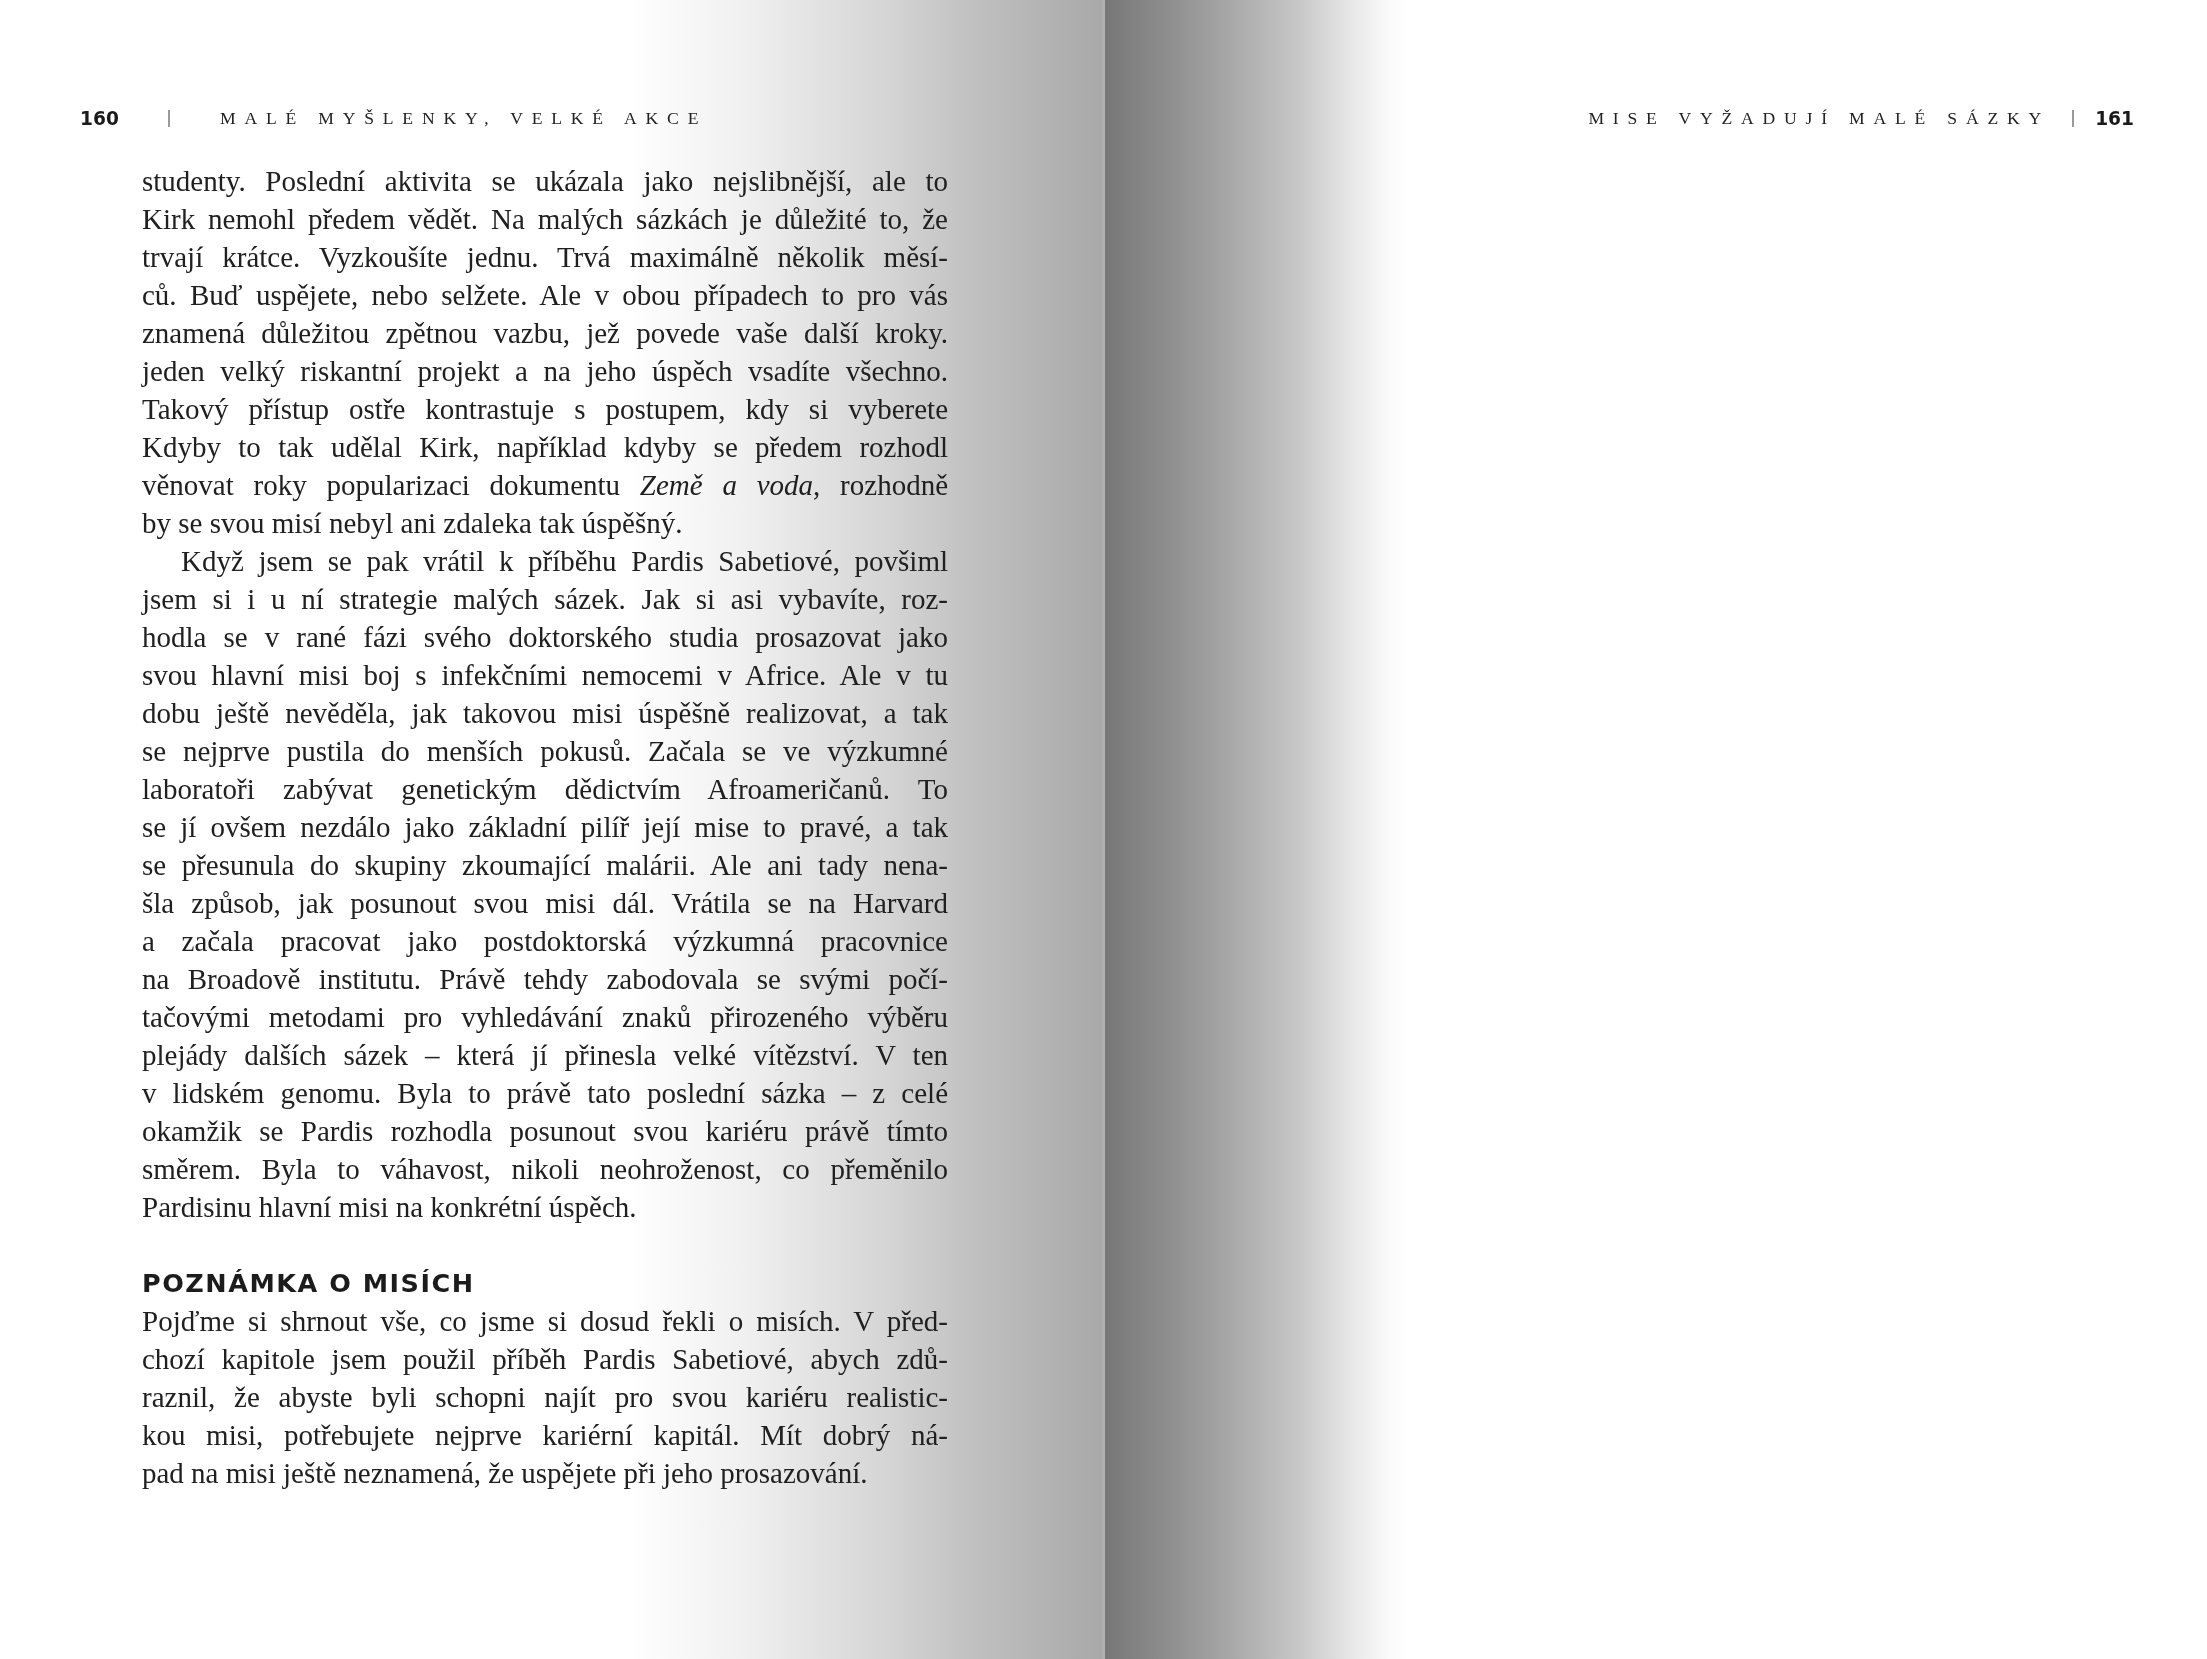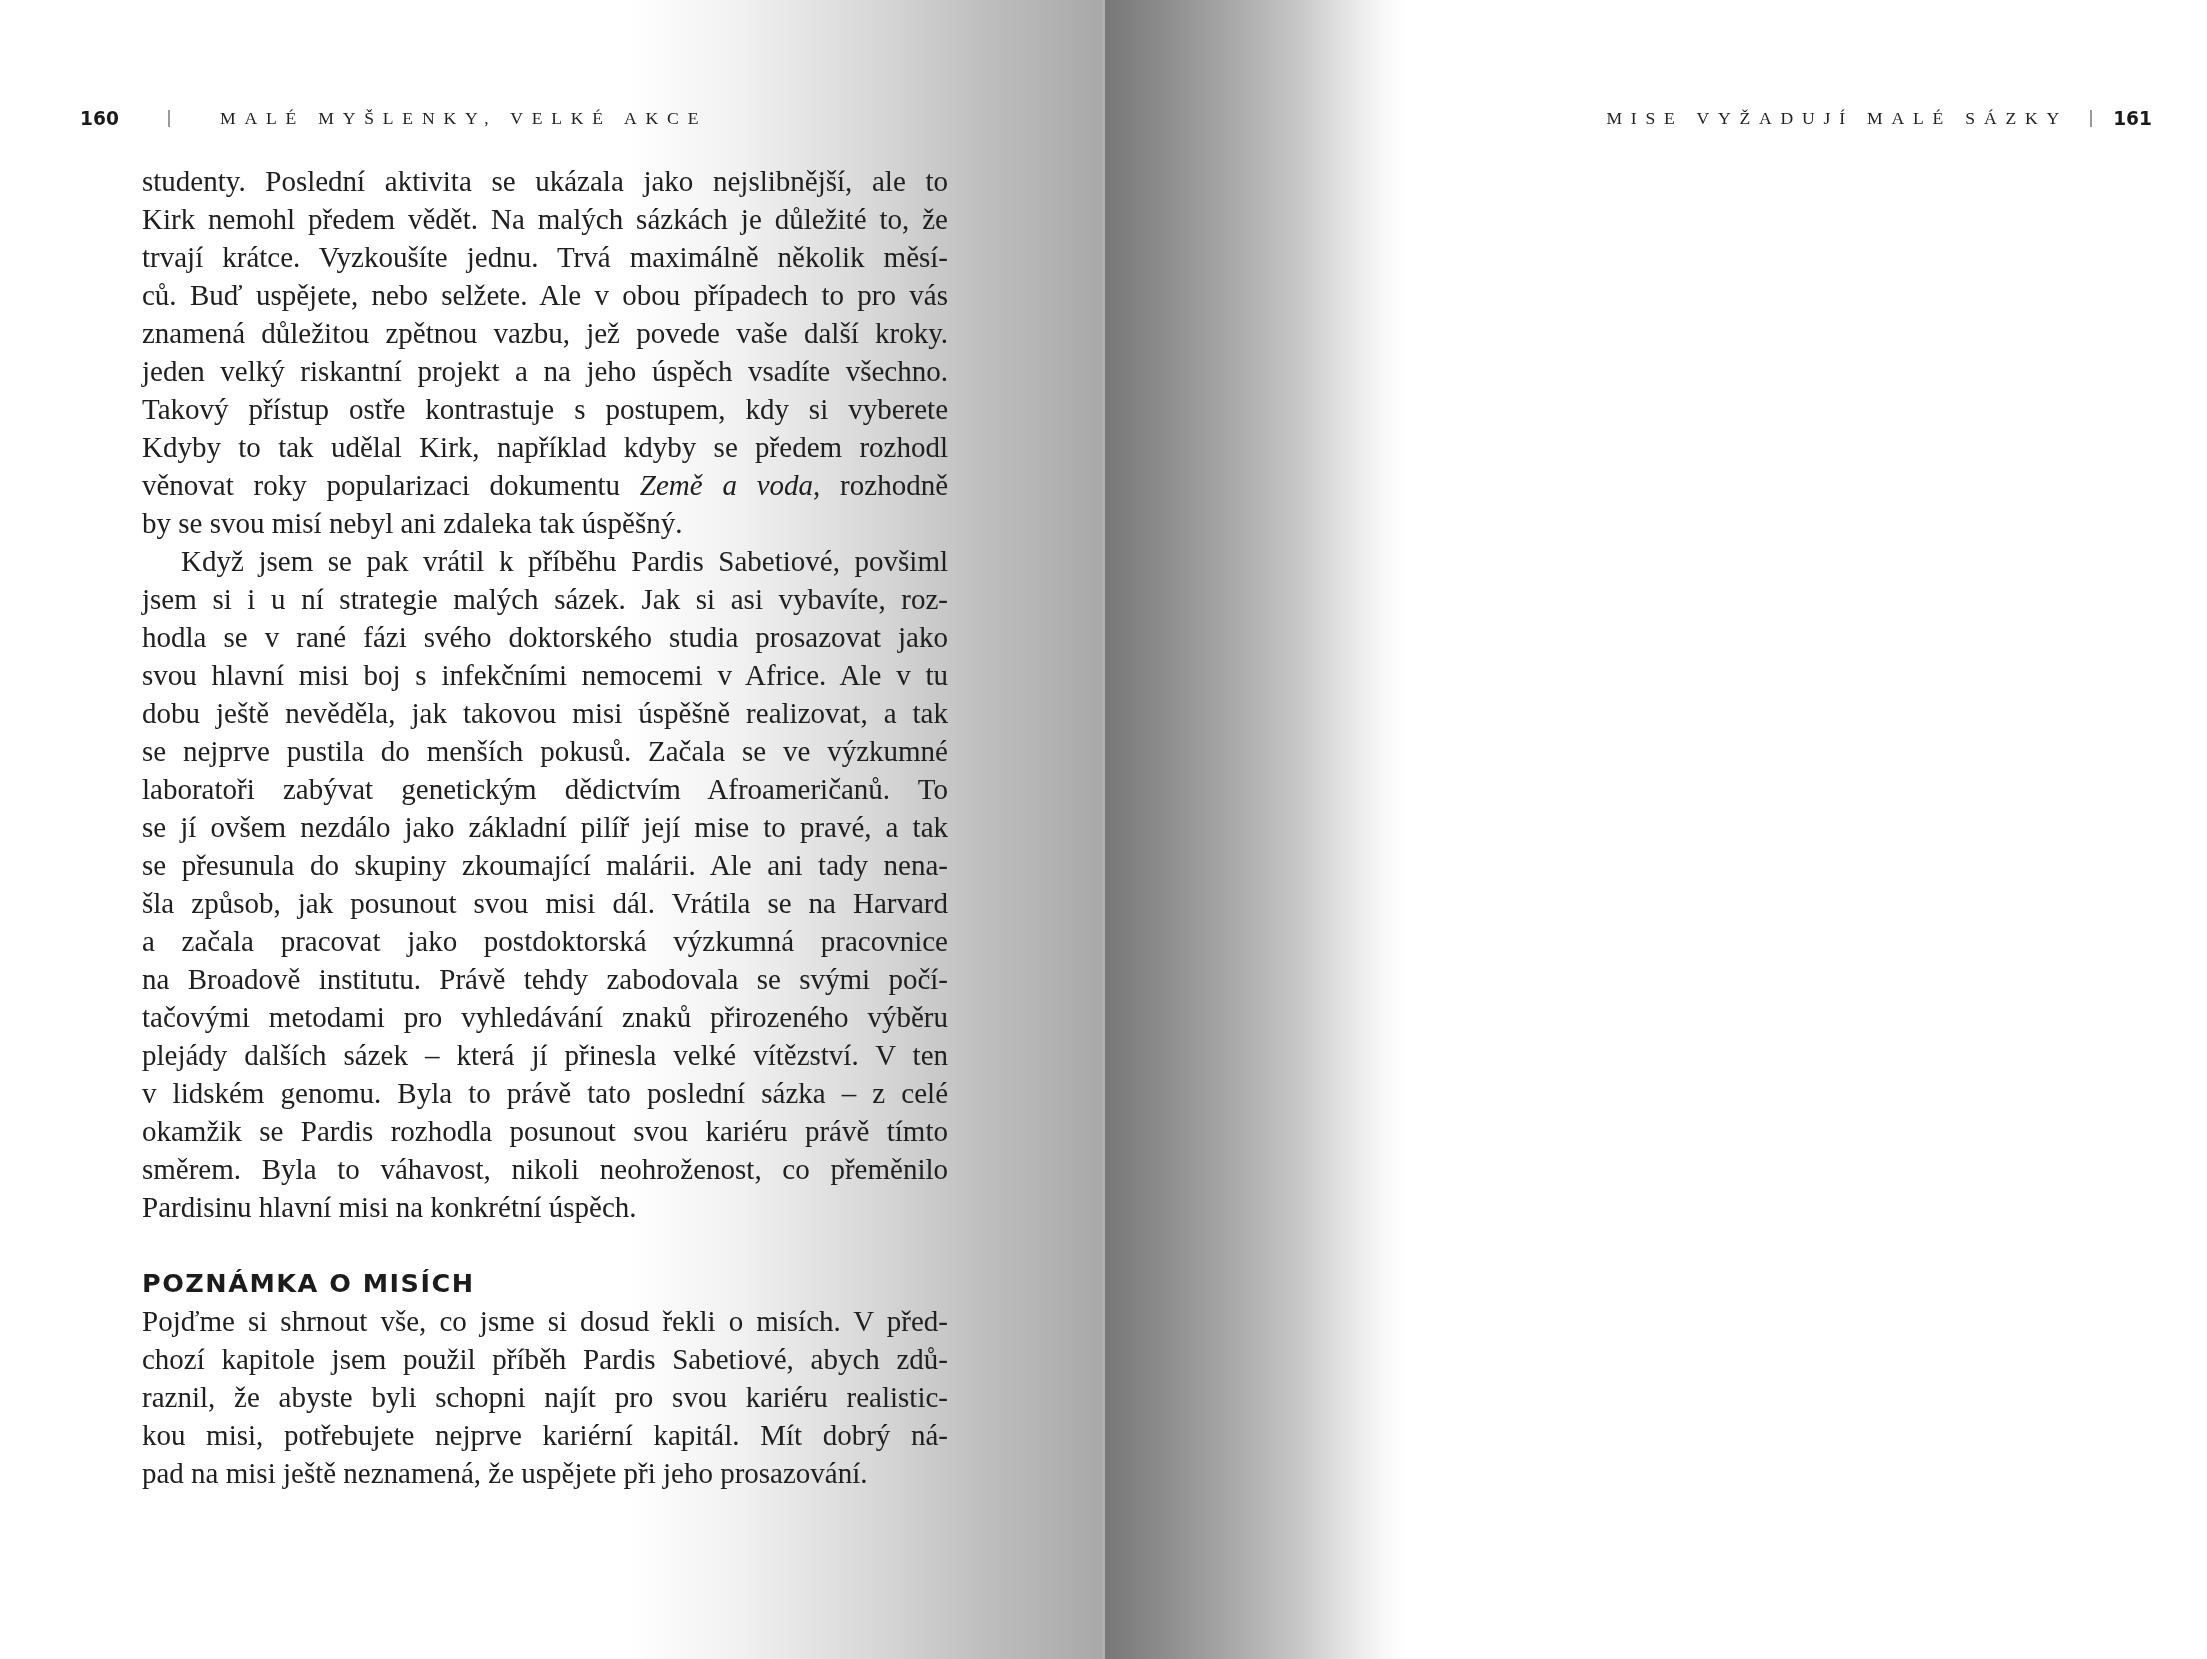--- a/index.html
+++ b/index.html
@@ -18,21 +18,21 @@
       left: 1104px; width: 1104px;
       background: linear-gradient(to right, #777777 0px, #8c8c8c 59px, #a8a8a8 127px, #c8c8c8 196px, #e6e6e6 245px, #fafafa 284px, #ffffff 304px, #ffffff 1104px);
     }
     .seam { position: absolute; left: 1102px; top: 0; width: 2.9px; height: 1659px; background: #b0b0b0; }
     .running-head {
       position: absolute; top: 104px; height: 29px;
       display: flex; align-items: center;
       font-size: 16.7px;
     }
     .running-head.left { left: 80px; gap: 28px; }
-    .running-head.right { right: 56px; align-items: center; }
+    .running-head.right { right: 74px; align-items: center; }
     .folio {
       font-family: "DejaVu Sans", sans-serif; font-weight: bold; font-size: 18.6px; color: #1a1a1a;
     }
     .bar { display: inline-block; width: 2px; height: 17.6px; background: #9a9a9a; margin: 0 21.6px; }
     .head-title {
       font-family: "Liberation Serif", serif; font-size: 17.6px; letter-spacing: 8.8px;
       color: #222; text-transform: uppercase;
     }
     .text-block {
       position: absolute; font-size: 29px; line-height: 38px;

